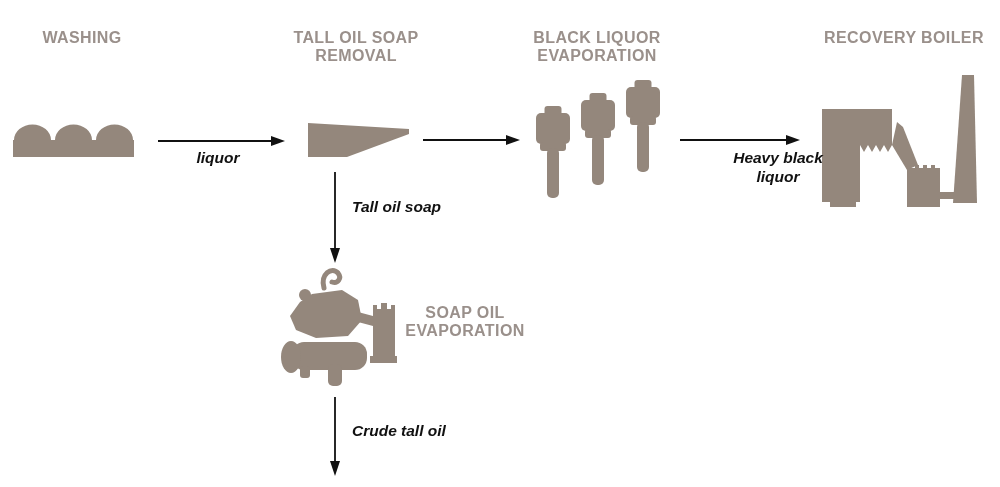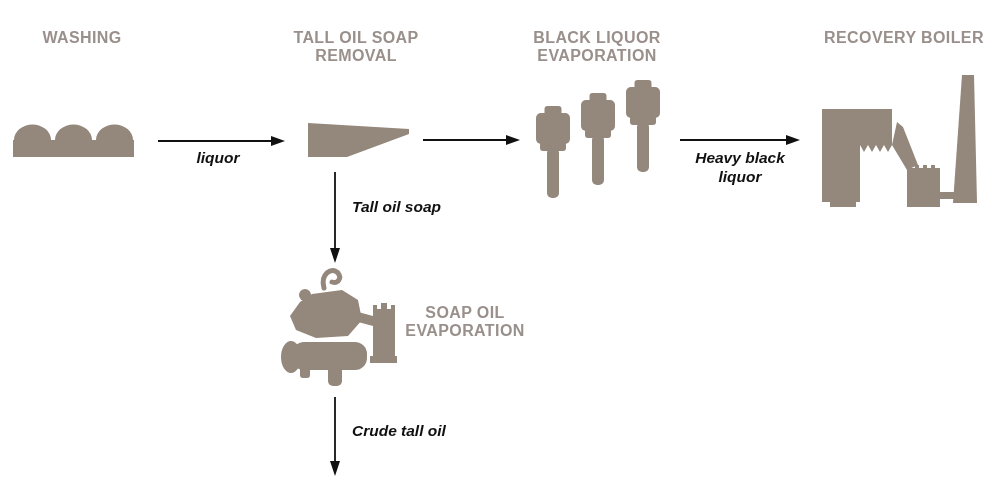--- a/index.html
+++ b/index.html
@@ -149,21 +149,21 @@
   </svg>
 
   <div class="flow-label" style="left:156px;top:148px;width:124px;">
     <span>liquor</span>
   </div>
 
   <div class="flow-label left" style="left:352px;top:197px;">
     <span>Tall oil soap</span>
   </div>
 
-  <div class="flow-label" style="left:678px;top:148px;width:124px;text-align:center;">
+  <div class="flow-label" style="left:716px;top:148px;width:124px;text-align:center;">
     <span>Heavy black</span>
     <span>liquor</span>
   </div>
 
   <div class="flow-label left" style="left:352px;top:421px;text-align:right;">
     <span>Crude tall oil</span>
   </div>
 
 </div>
 

